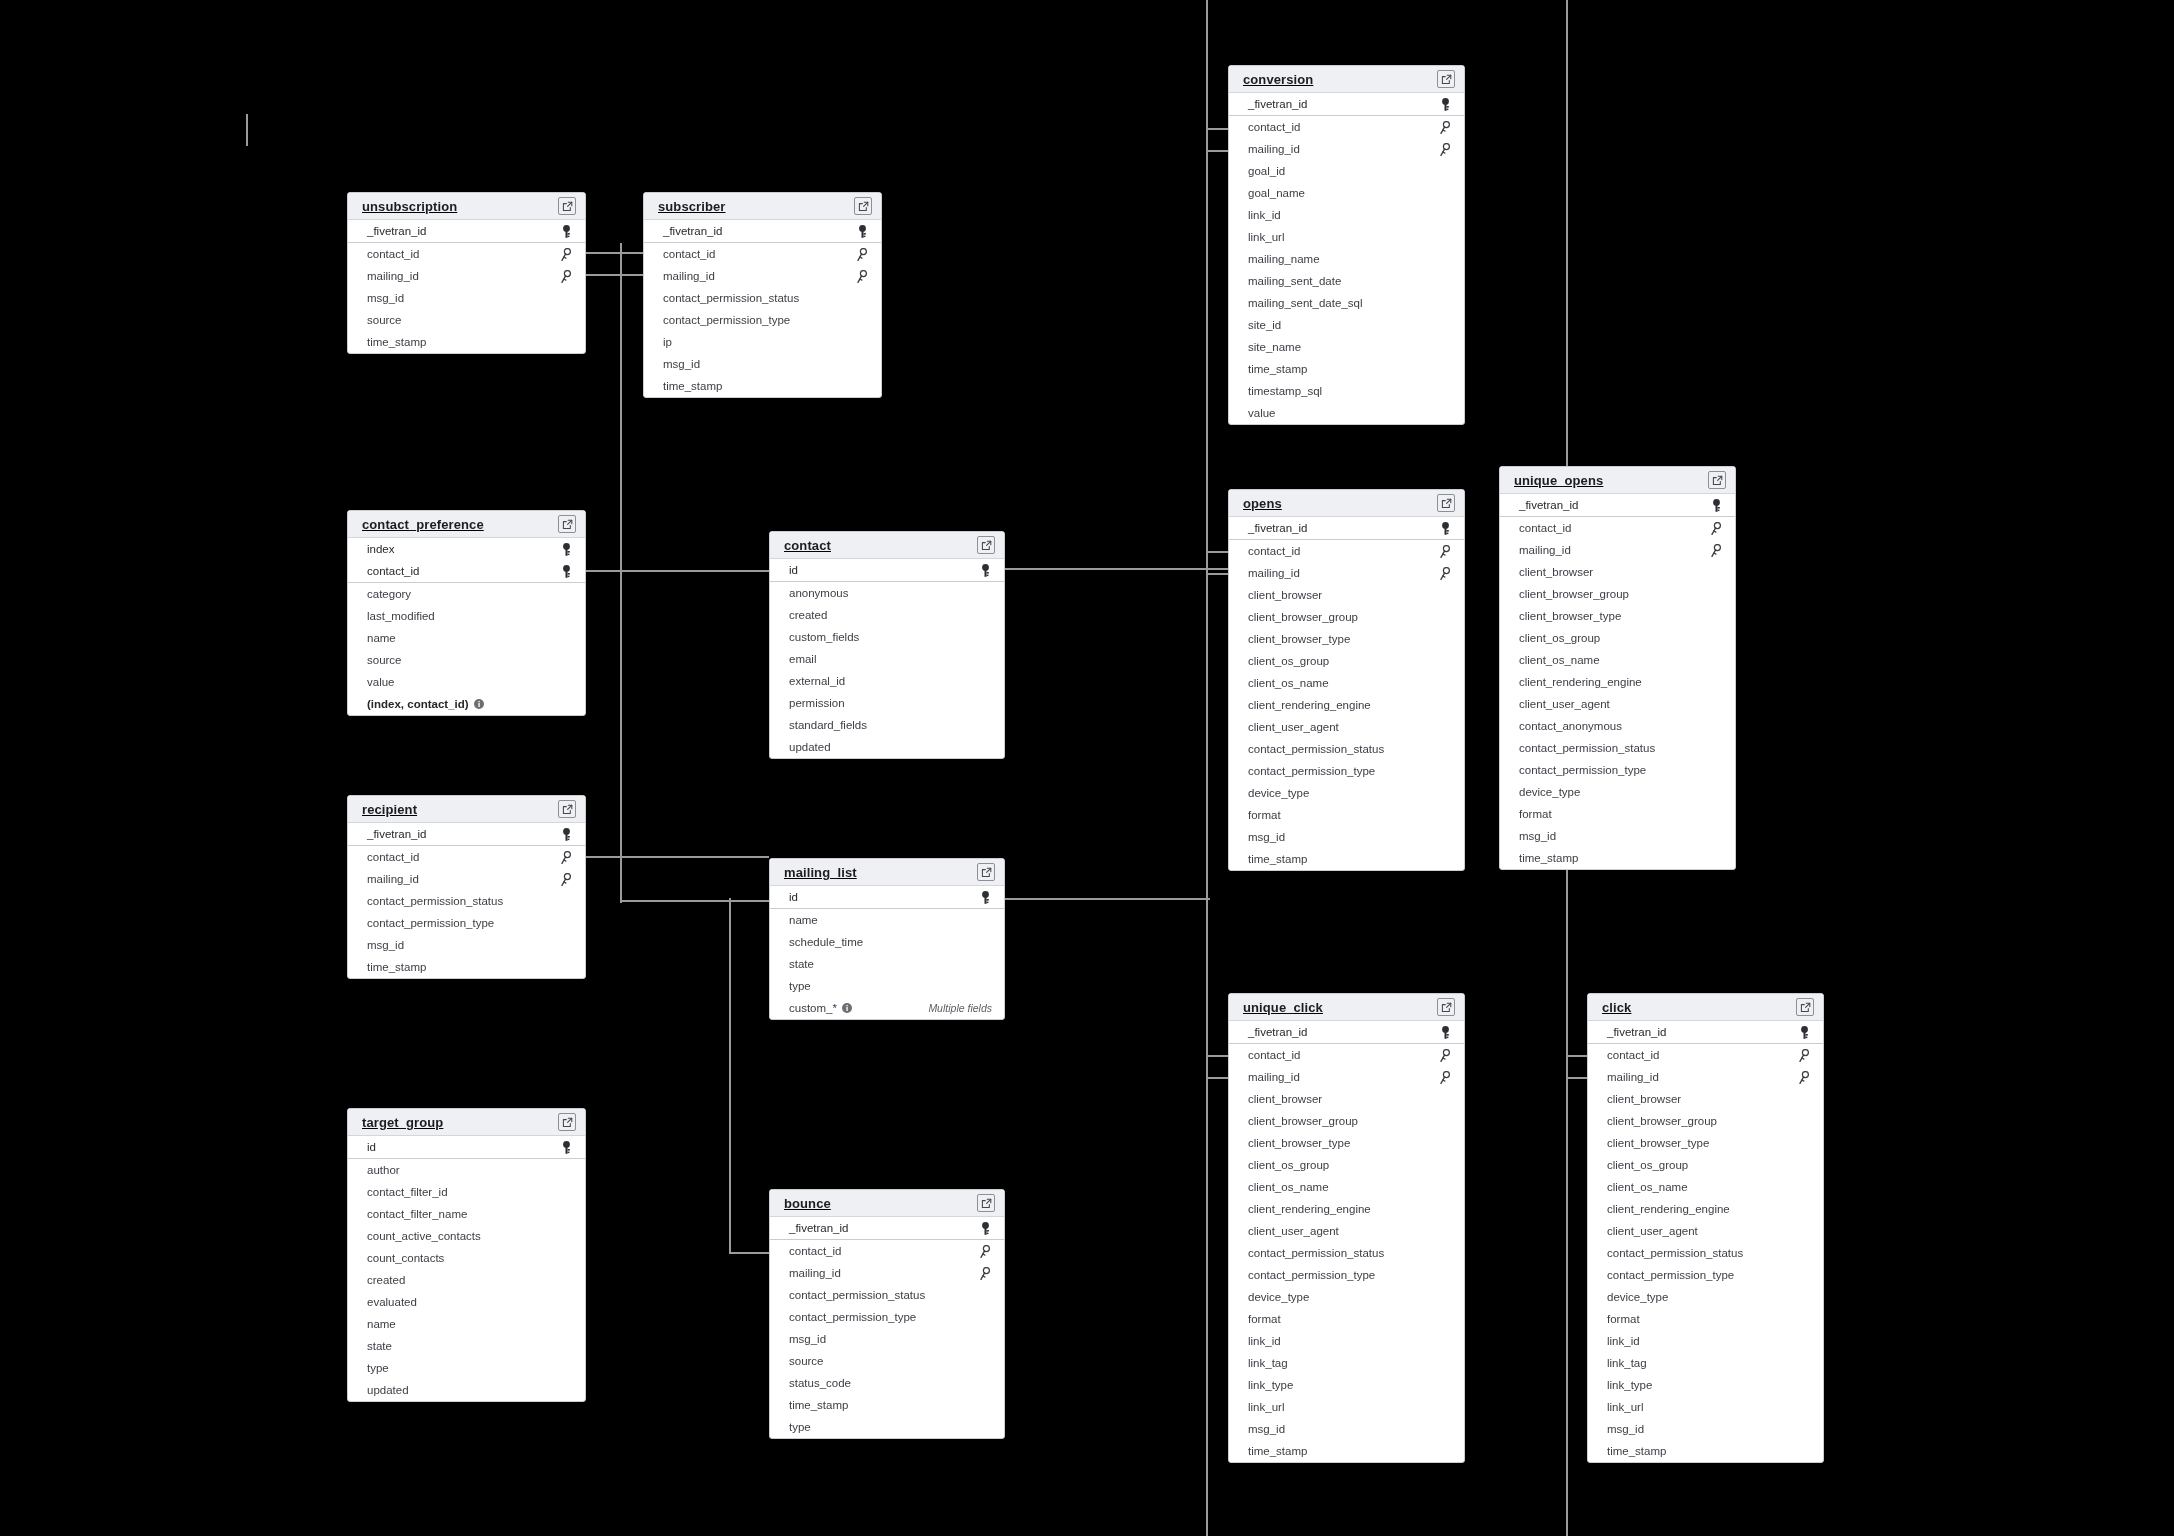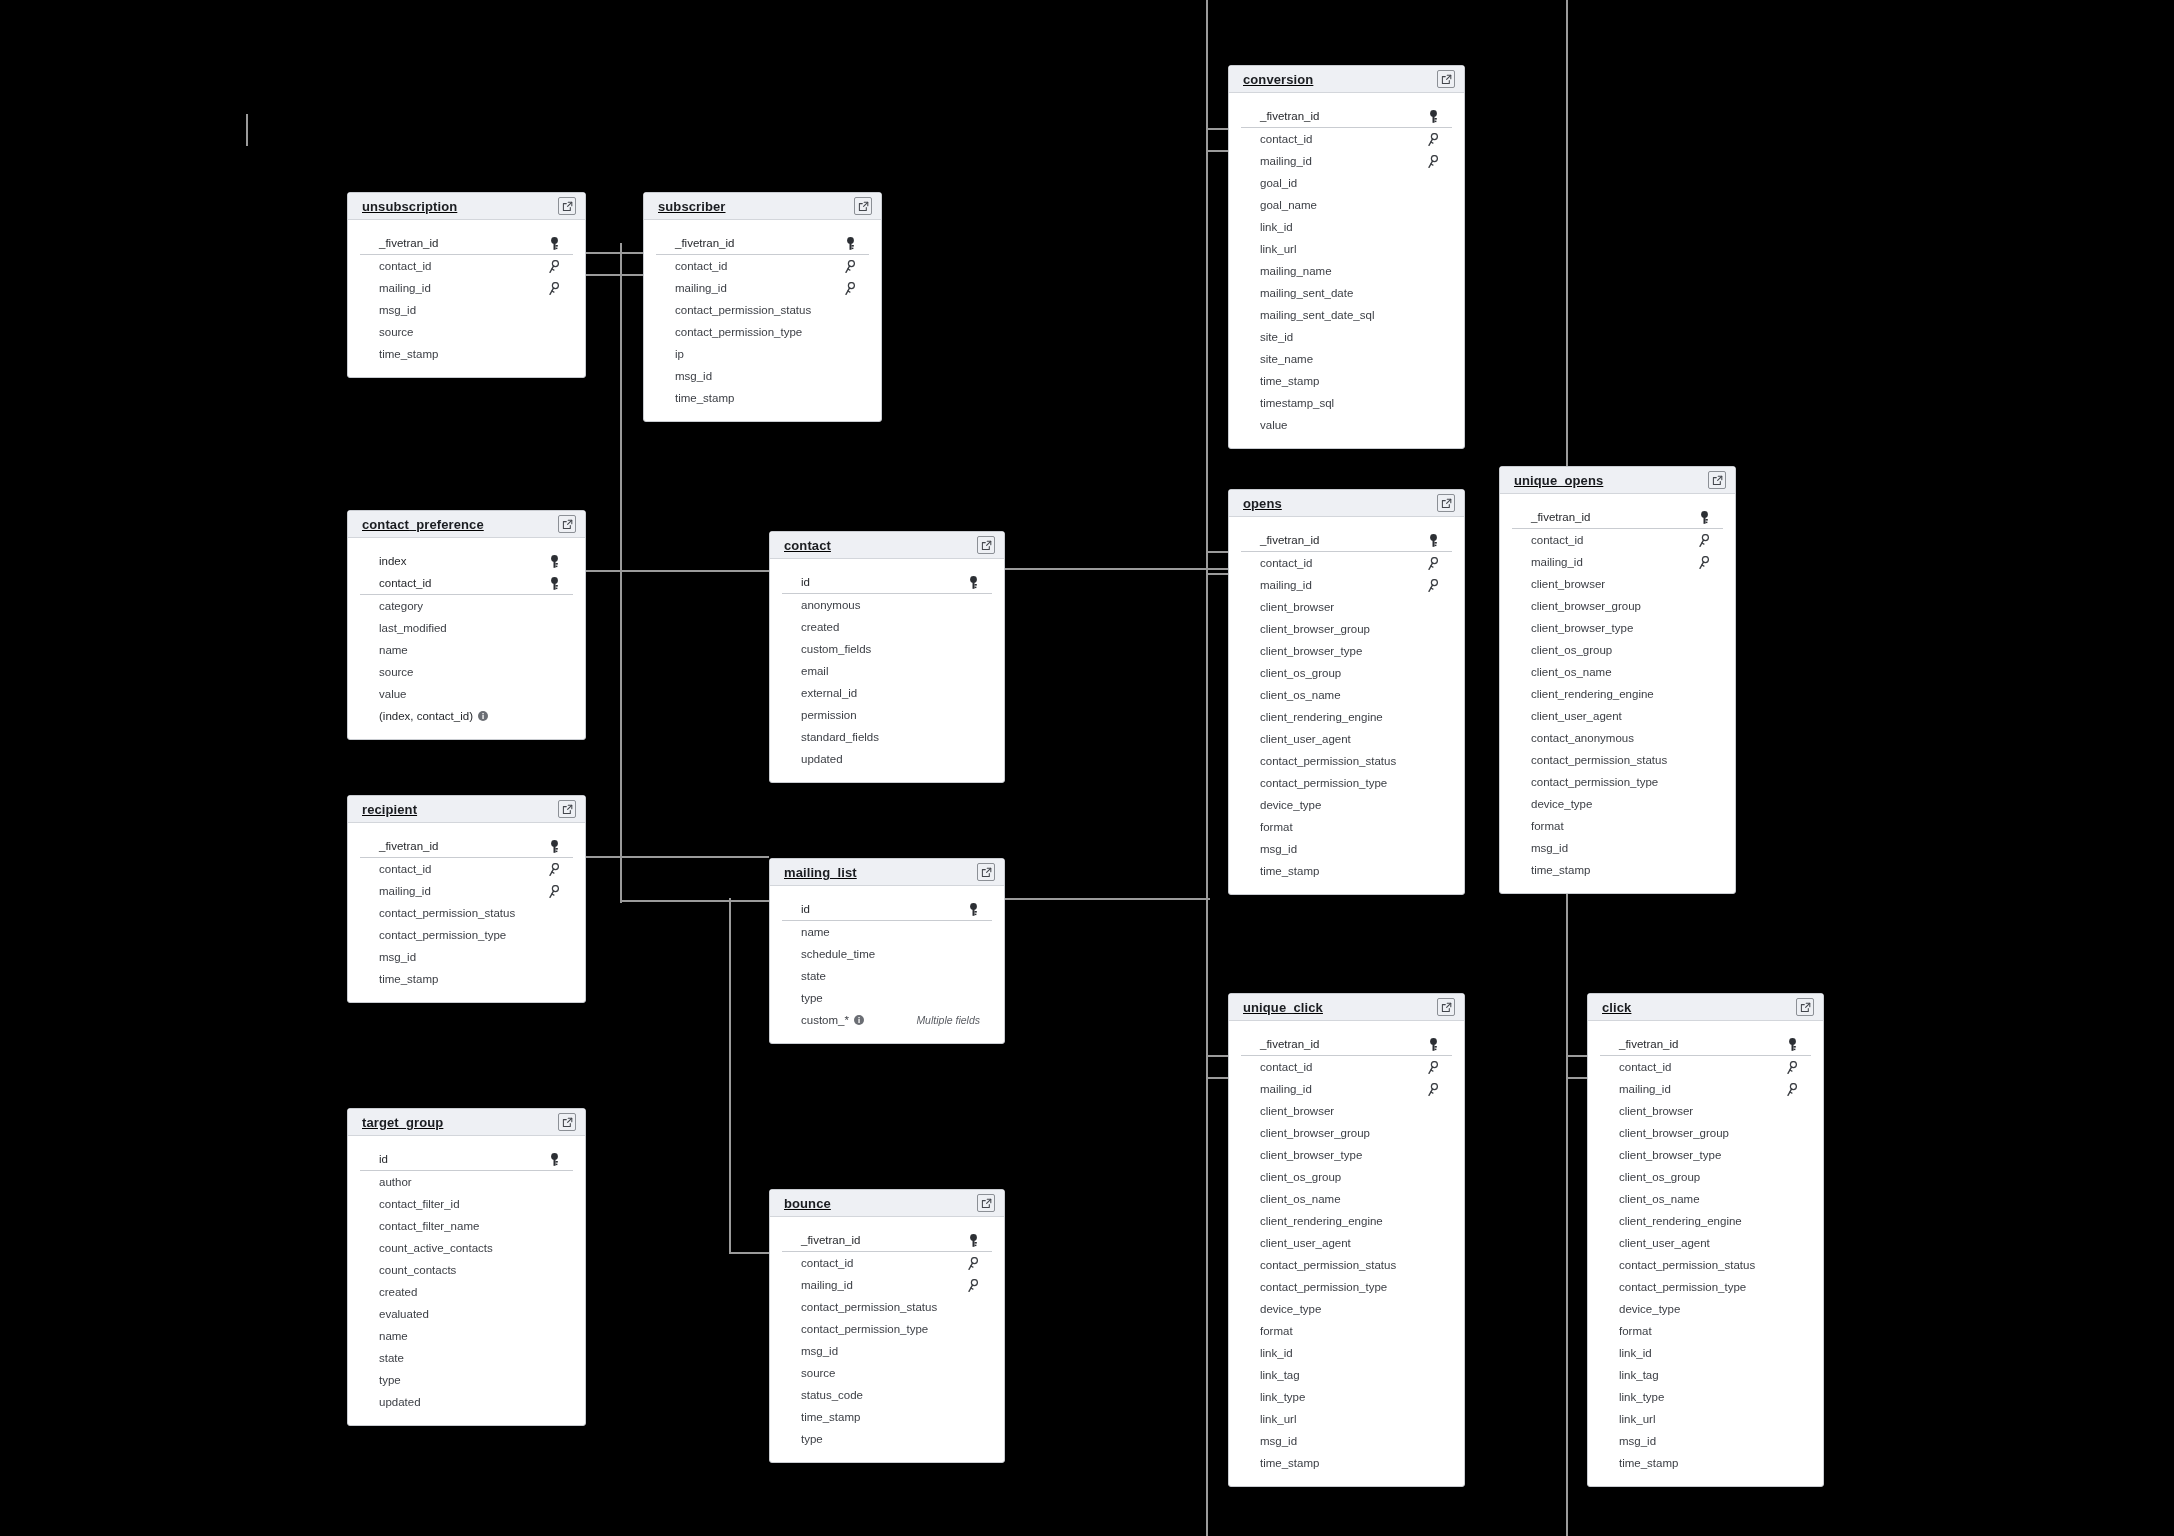--- a/index.html
+++ b/index.html
@@ -43,21 +43,21 @@
     letter-spacing:.1px;white-space:nowrap;
   }
   .expand-btn{
     width:16px;height:16px;
     border:1px solid #8c9096;border-radius:2px;
     display:flex;align-items:center;justify-content:center;
     flex:0 0 auto;cursor:pointer;background:transparent;
   }
   .expand-btn svg{display:block;}
 
-  .fields{padding:12px;}
+  .fields{padding:0;}
   .field{
     position:relative;
     display:flex;align-items:center;justify-content:space-between;
     height:22px;
     padding:0 12px 0 19px;
     box-sizing:border-box;
   }
   .field-name{
     font-size:11.5px;color:#3b3e44;white-space:nowrap;
     line-height:22px;
@@ -71,21 +71,21 @@
     display:flex;align-items:center;justify-content:center;
   }
   .field-icon svg{display:block;}
   .pk-divider{
     height:1px;background:#c9ccd1;margin:0;
   }
   .inline-info{
     display:inline-flex;vertical-align:middle;margin-left:5px;
   }
   .field-name-wrap{display:flex;align-items:center;}
-  .field.composite .field-name{font-weight:normal;color:#26282c;text-align:right;}
+  .field.composite .field-name{font-weight:bold;color:#26282c;text-align:right;}
 </style>
 </head>
 <body>
 
 <div id="canvas">
     <div class="link v" style="left: 1206px; top: 0px; height: 1536px;"></div>
     <div class="link v" style="left: 1566px; top: 0px; height: 1536px;"></div>
     <div class="link v" style="left: 620px; top: 243px; height: 660px;"></div>
     <div class="link v" style="left: 246px; top: 114px; height: 32px;"></div>
     <div class="link h" style="left: 586px; top: 252px; width: 58px;"></div>

